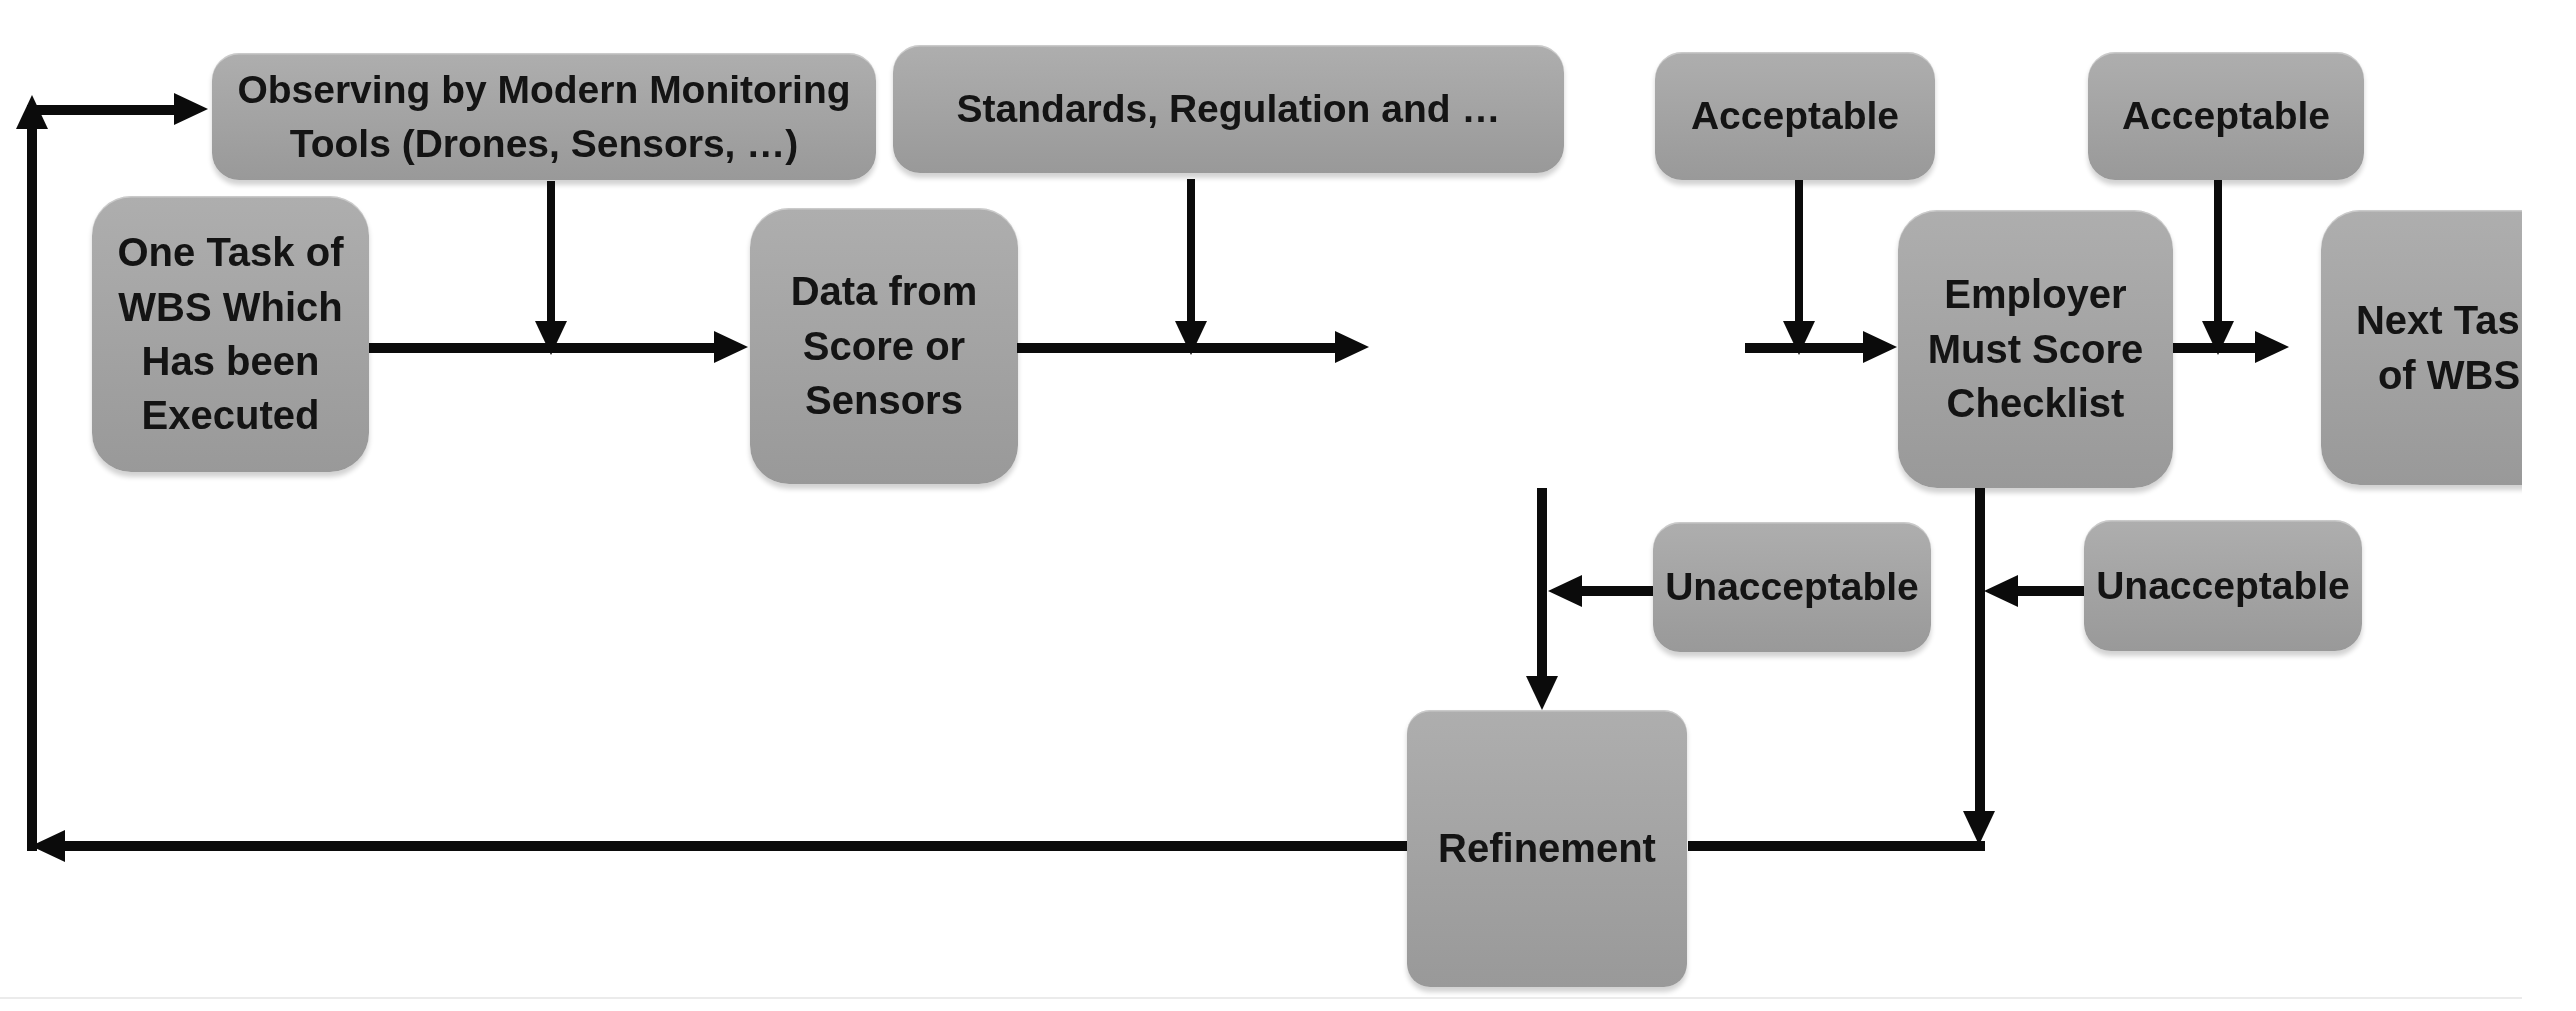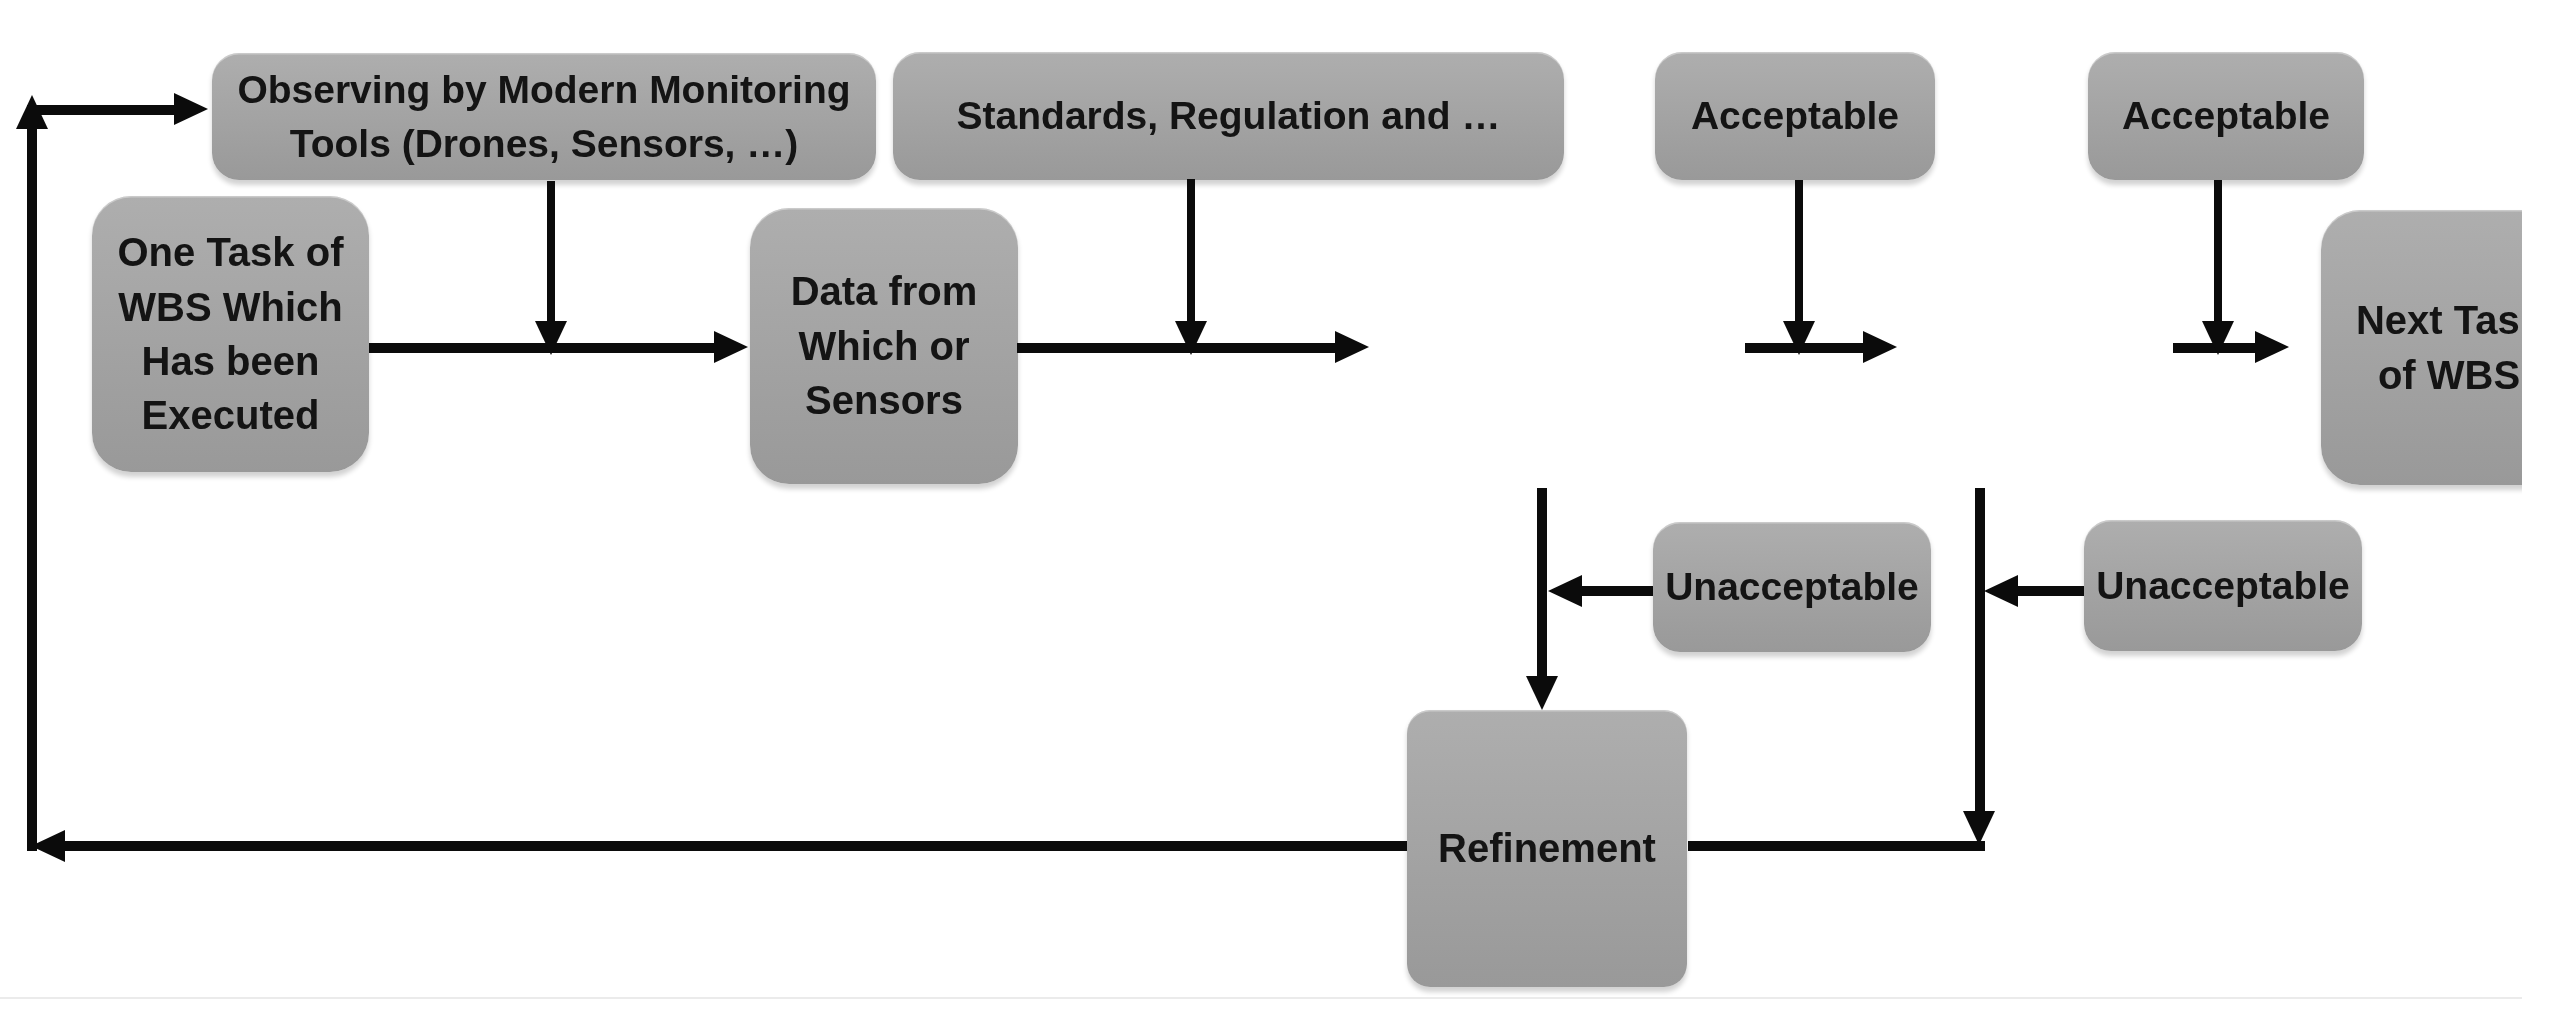--- a/index.html
+++ b/index.html
@@ -42,31 +42,34 @@
   .head-up{border-left:16px solid transparent;border-right:16px solid transparent;border-bottom:34px solid var(--line);}
   .divider{position:absolute;background:var(--divider);}
 </style>
 </head>
 <body>
 
 <div id="canvas">
 
   <div class="node bar" style="left:212px;top:53px;width:664px;height:127px;">Observing by Modern Monitoring
 Tools (Drones, Sensors, …)</div>
-  <div class="node bar" style="left:893px;top:52px;width:671px;height:128px;border-radius:27px;">Standards, Regulation and …</div>
+  <div class="node bar" style="left:893px;top:45px;width:671px;height:128px;border-radius:27px;">Standards, Regulation and …</div>
   <div class="node bar" style="left:1655px;top:52px;width:280px;height:128px;">Acceptable</div>
   <div class="node bar" style="left:2088px;top:52px;width:276px;height:128px;">Acceptable</div>
 
   <div class="node" style="left:92px;top:196px;width:277px;height:276px;">One Task of
 WBS Which
 Has been
 Executed</div>
   <div class="node" style="left:750px;top:208px;width:268px;height:276px;">Data from
-Which or
+Score or
 Sensors</div>
+  <div class="node" style="left:1898px;top:210px;width:275px;height:278px;">Employer
+Must Score
+Checklist</div>
   <div class="node" style="left:2289px;top:210px;width:256px;height:275px;margin-left:32px;">Next Task
 of WBS</div>
 
   <div class="node bar" style="left:1653px;top:522px;width:278px;height:130px;">Unacceptable</div>
   <div class="node bar" style="left:2084px;top:520px;width:278px;height:131px;">Unacceptable</div>
 
   <div class="node" style="left:1407px;top:710px;width:280px;height:277px;border-radius:23px;">Refinement</div>
 
   <div class="hline" style="left:369px;top:343px;width:345px;height:9.7px;"></div>
   <div class="head head-right" style="left:714px;top:331px;"></div>

